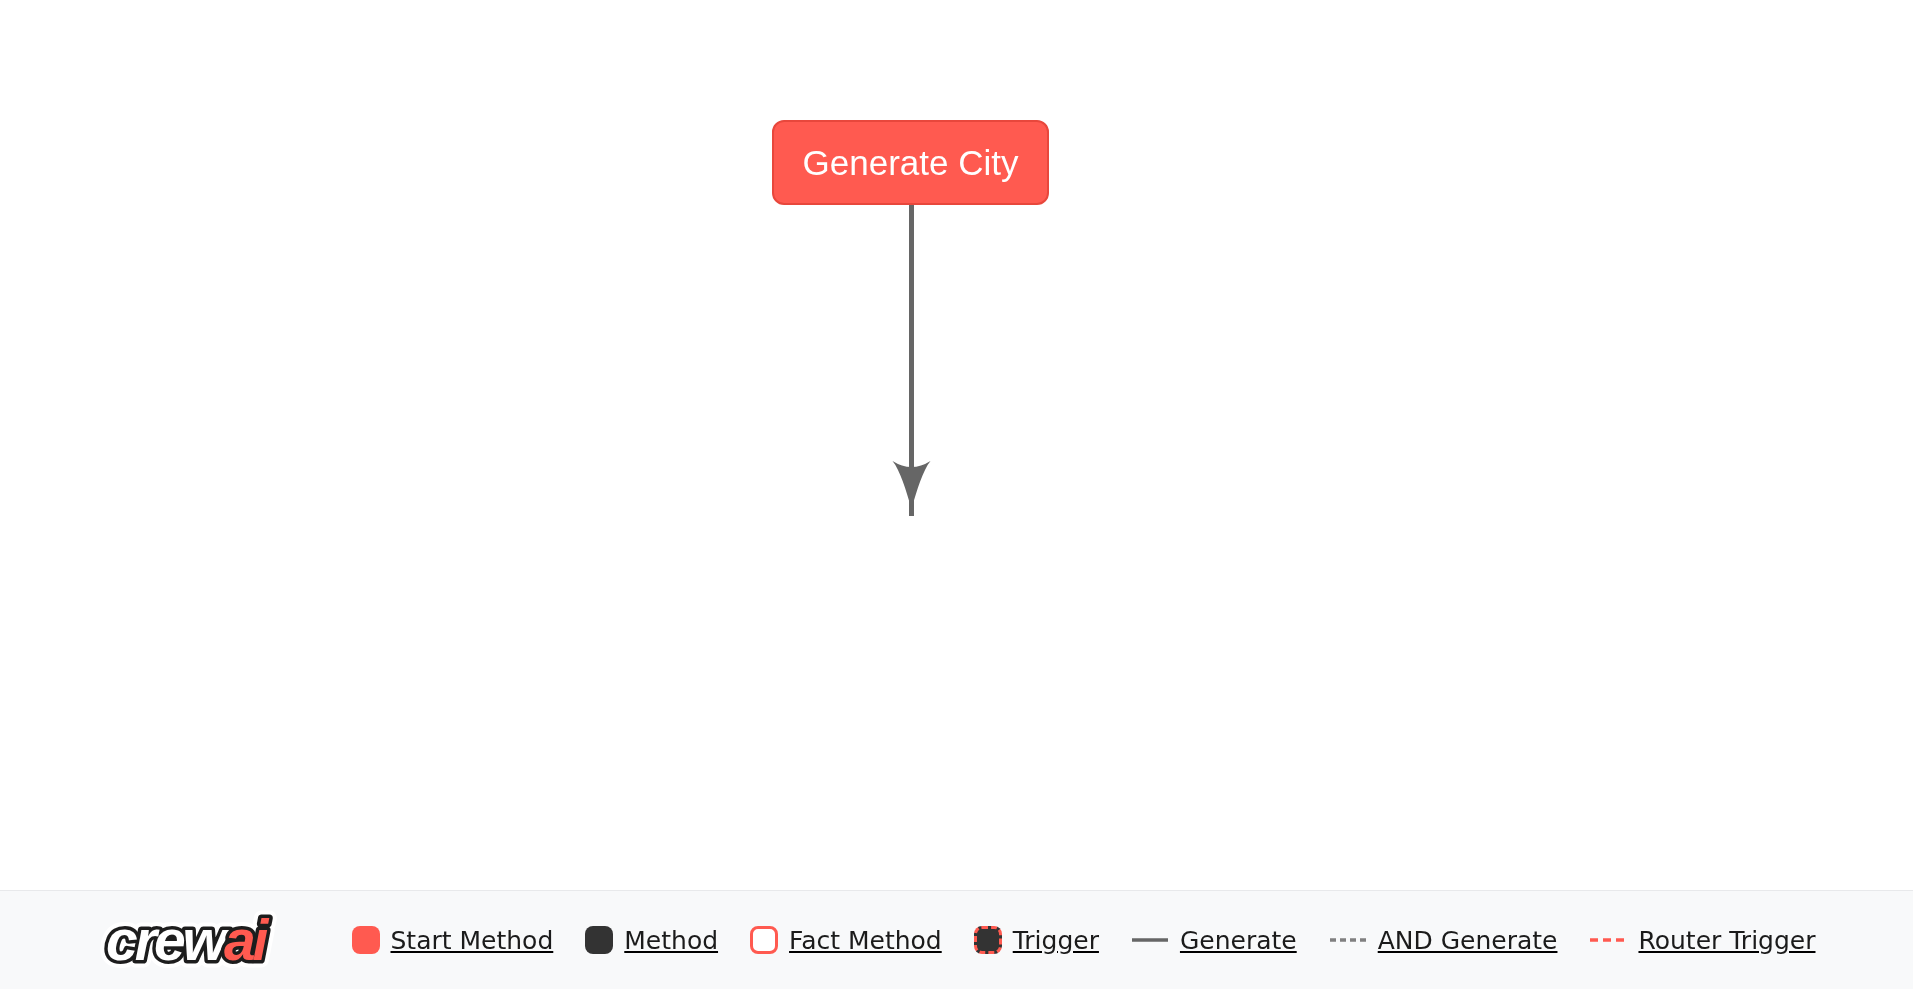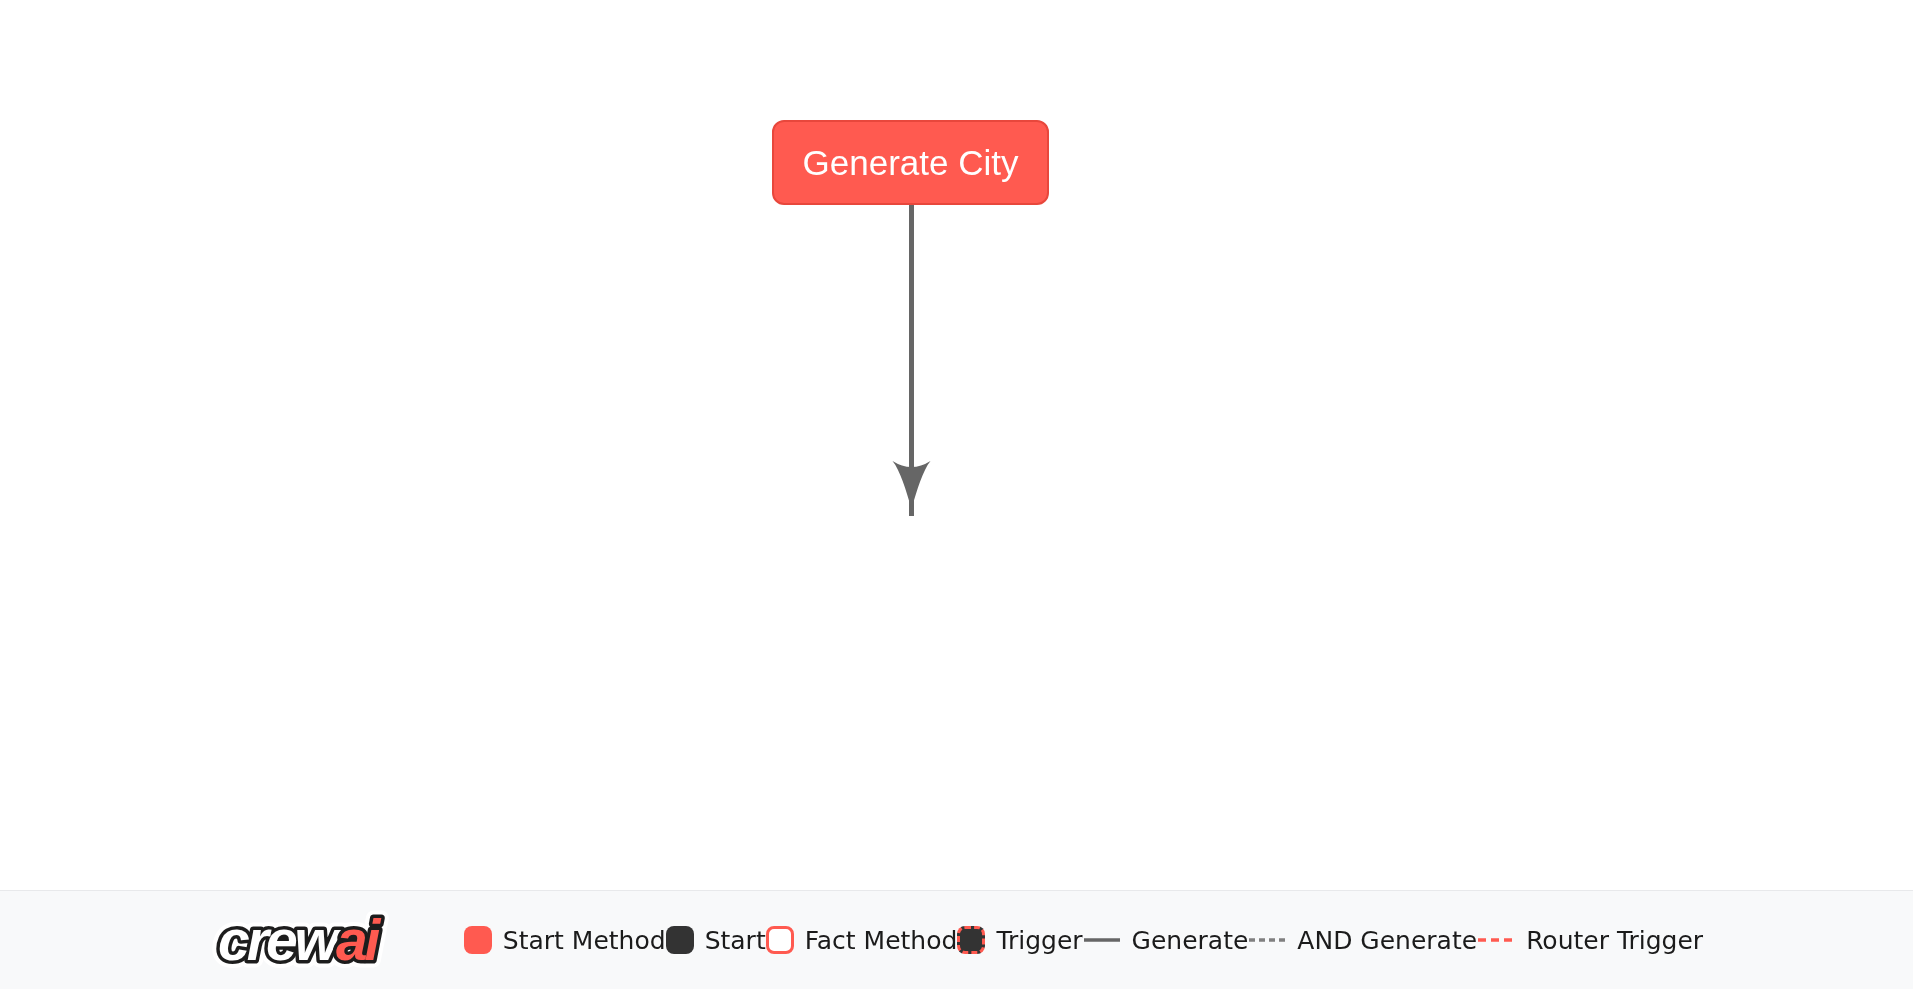--- a/index.html
+++ b/index.html
@@ -67,20 +67,22 @@
     justify-content: center;
     gap: 32px;
   }
   .logo-wrap {
     display: flex;
     align-items: flex-start;
   }
   .legend-items {
     display: flex;
     align-items: center;
+    gap: 32px;
+    text-decoration: underline;
   }
   .legend-item {
     display: flex;
     align-items: center;
     gap: 11px;
   }
   .legend-label {
     font-size: 25px;
     color: var(--legend-text);
   }
@@ -124,21 +126,21 @@
       </g>
     </svg>
   </div>
   <div class="legend-items">
       <div class="legend-item">
         <span class="sw sw-start-method"></span>
         <span class="legend-label">Start Method</span>
       </div>
       <div class="legend-item">
         <span class="sw sw-method"></span>
-        <span class="legend-label">Start</span>
+        <span class="legend-label">Method</span>
       </div>
       <div class="legend-item">
         <span class="sw sw-crew-method"></span>
         <span class="legend-label">Fact Method</span>
       </div>
       <div class="legend-item">
         <span class="sw sw-router"></span>
         <span class="legend-label">Trigger</span>
       </div>
       <div class="legend-item">

